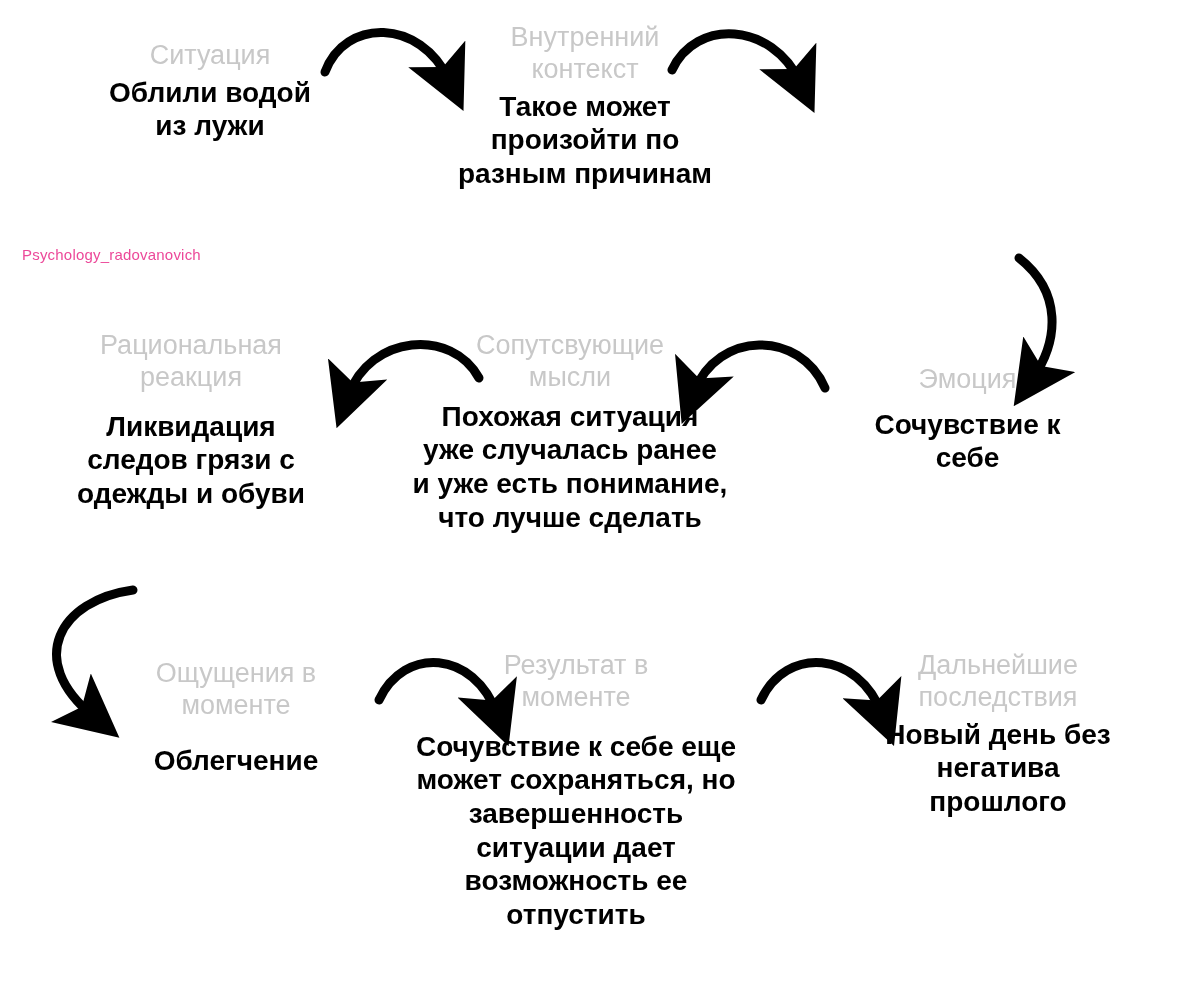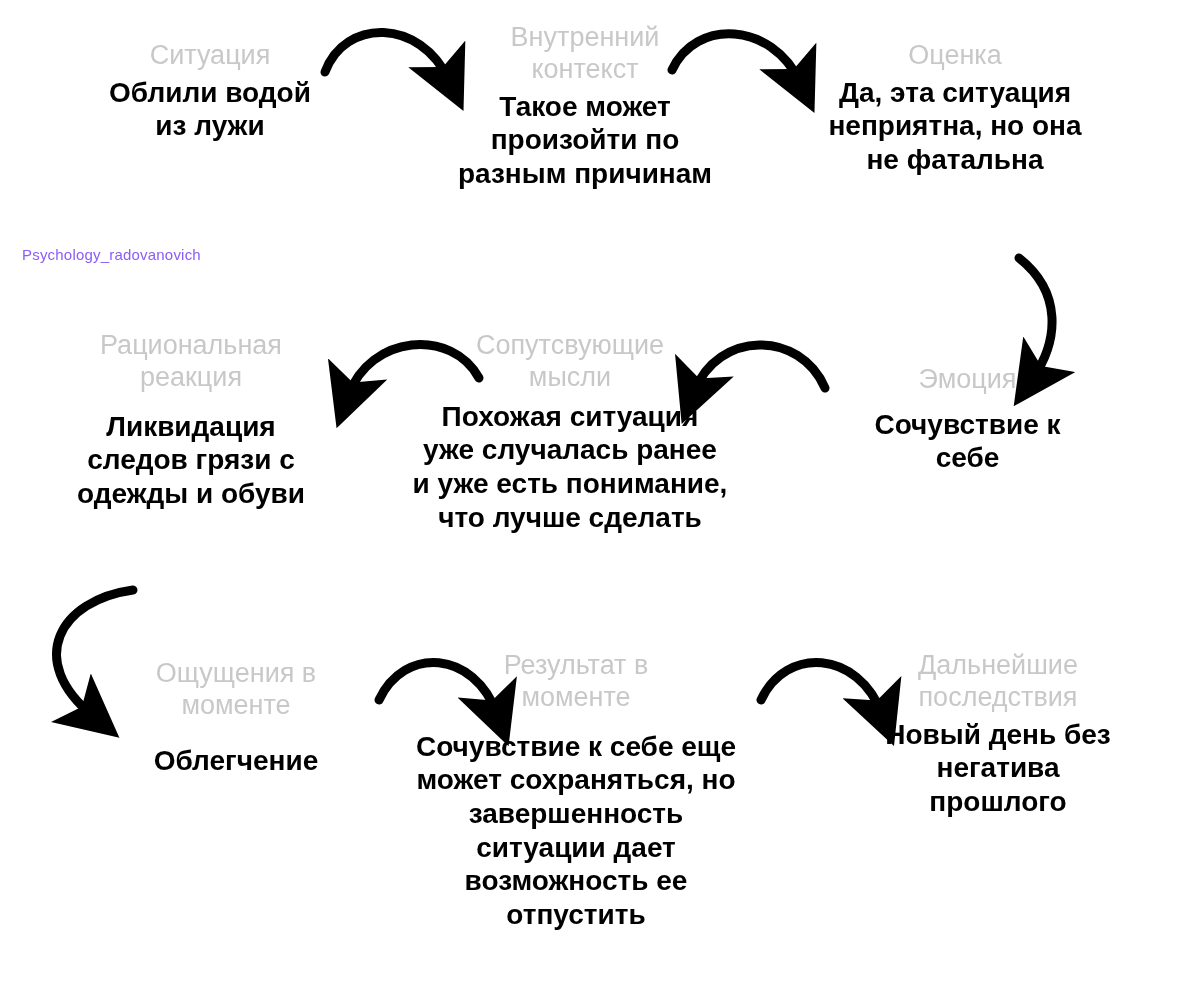--- a/index.html
+++ b/index.html
@@ -31,21 +31,21 @@
   .node-text {
     color: #000000;
     font-size: 28px;
     line-height: 1.2;
     font-weight: 700;
     white-space: pre-line;
     margin-top: 4px;
   }
   .watermark {
     position: absolute;
-    color: #8b5cf6;
+    color: #ec4899;
     font-size: 15px;
     letter-spacing: 0.2px;
     white-space: nowrap;
   }
   svg.arrows {
     position: absolute;
     left: 0;
     top: 0;
     width: 1196px;
     height: 998px;
@@ -88,26 +88,20 @@
   </div>
 
   <div class="node" style="left:440px; top:22px; width:290px;">
     <div class="node-label">Внутренний
 контекст</div>
     <div class="node-text">Такое может
 произойти по
 разным причинам</div>
   </div>
 
-  <div class="node" style="left:805px; top:40px; width:300px;">
-    <div class="node-label">Оценка</div>
-    <div class="node-text">Да, эта ситуация
-неприятна, но она
-не фатальна</div>
-  </div>
 
   <div class="node" style="left:845px; top:364px; width:245px;">
     <div class="node-label">Эмоция</div>
     <div class="node-text" style="margin-top:12px;">Сочувствие к
 себе</div>
   </div>
 
   <div class="node" style="left:395px; top:330px; width:350px;">
     <div class="node-label">Сопутсвующие
 мысли</div>

